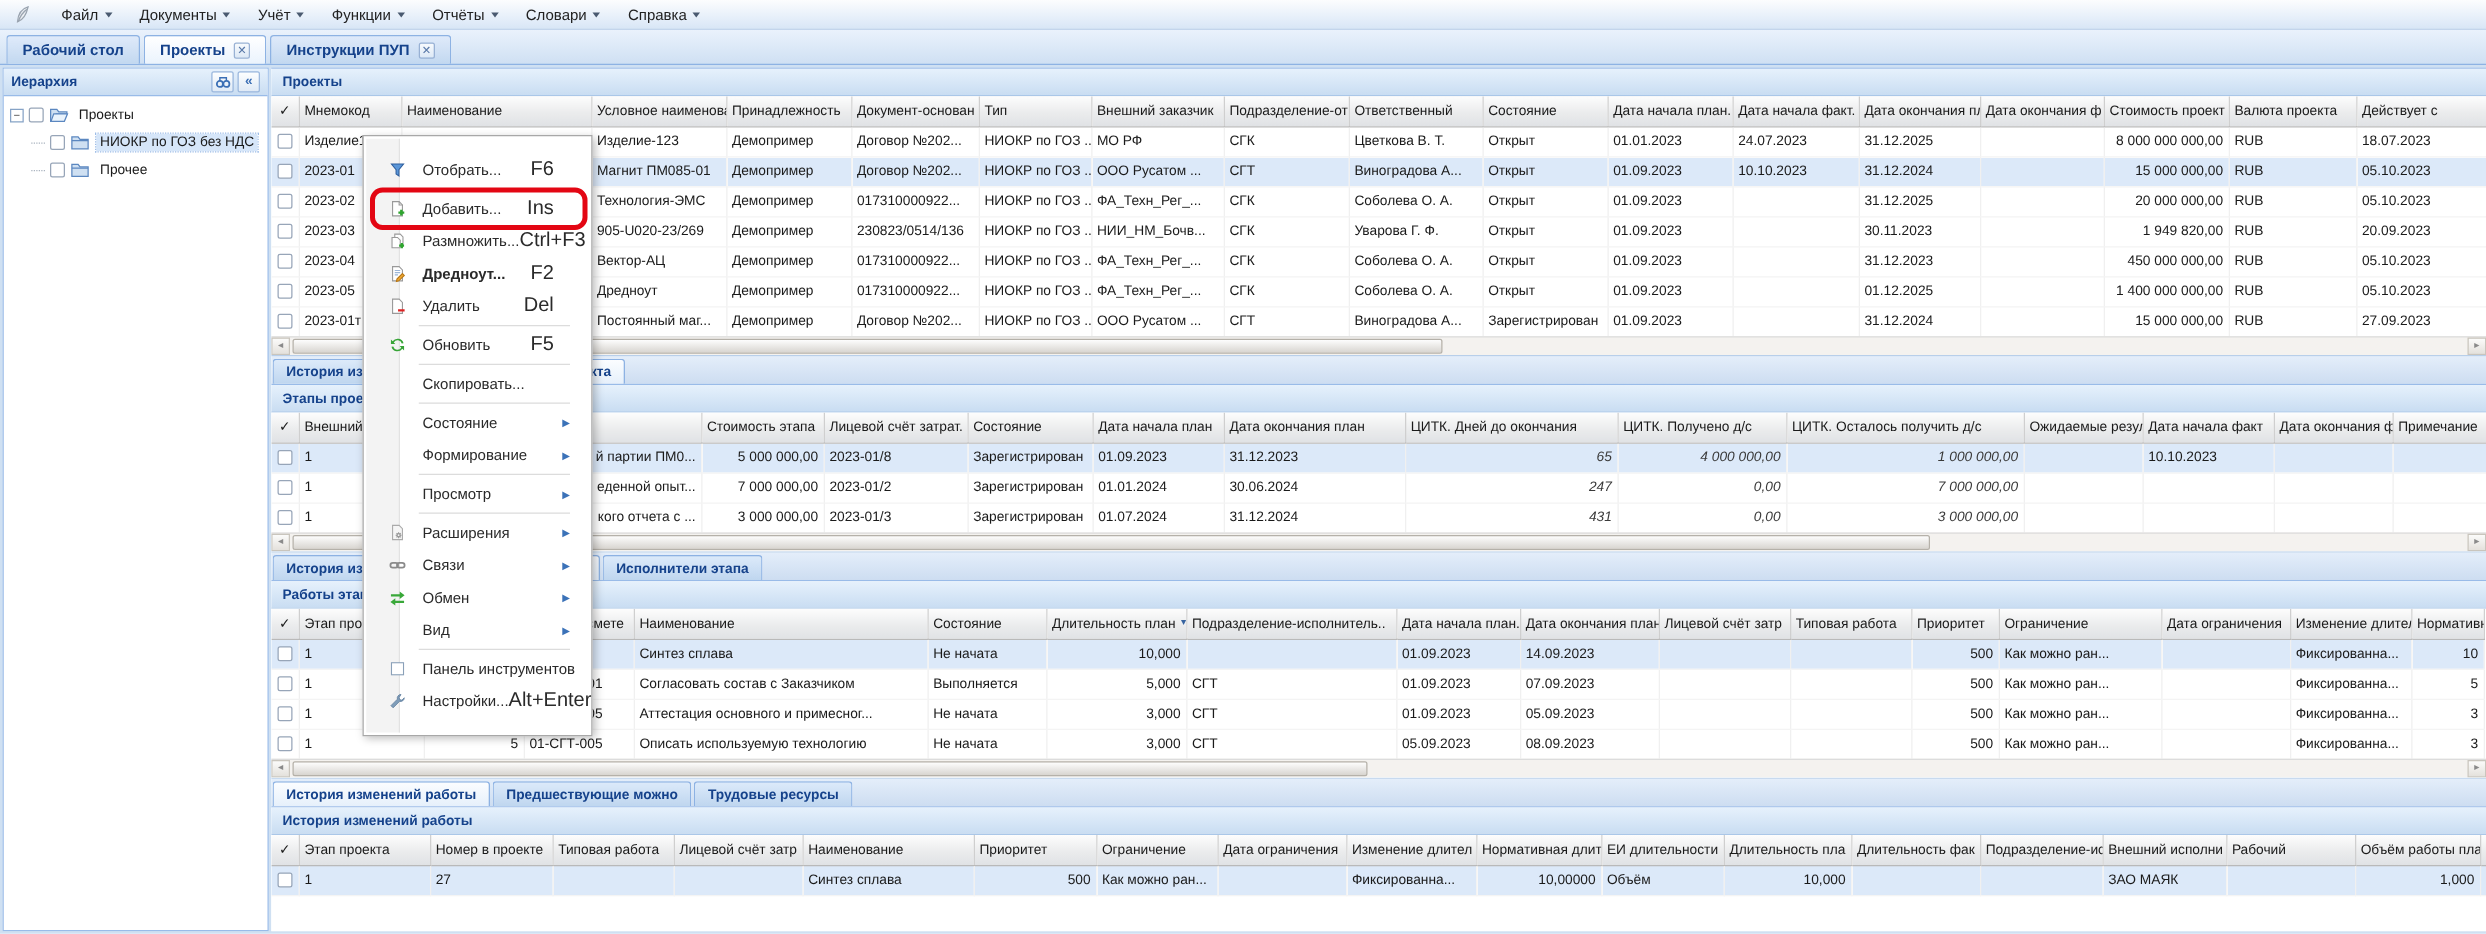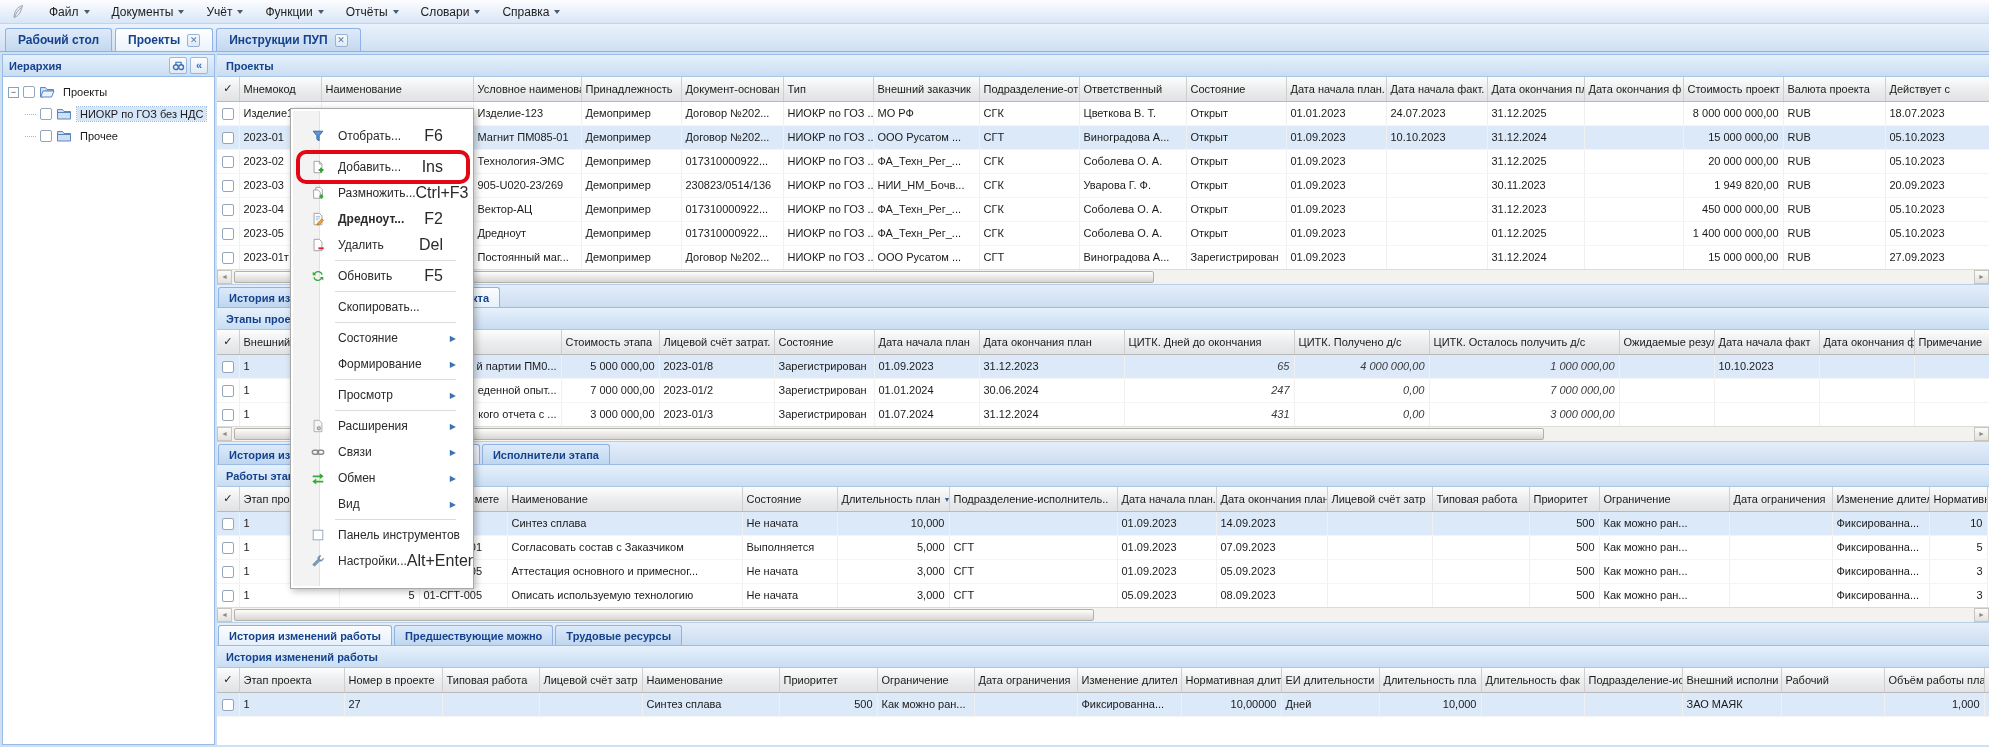--- a/index.html
+++ b/index.html
@@ -682,21 +682,21 @@
               <td>1</td>
               <td>27</td>
               <td></td>
               <td></td>
               <td>Синтез сплава</td>
               <td class="r">500</td>
               <td>Как можно ран...</td>
               <td></td>
               <td>Фиксированна...</td>
               <td class="r">10,00000</td>
-              <td>Дней</td>
+              <td>Объём</td>
               <td class="r">10,000</td>
               <td></td>
               <td></td>
               <td>ЗАО МАЯК</td>
               <td></td>
               <td class="r">1,000</td>
               <td></td>
             </tr>
           </tbody>
         </table>

